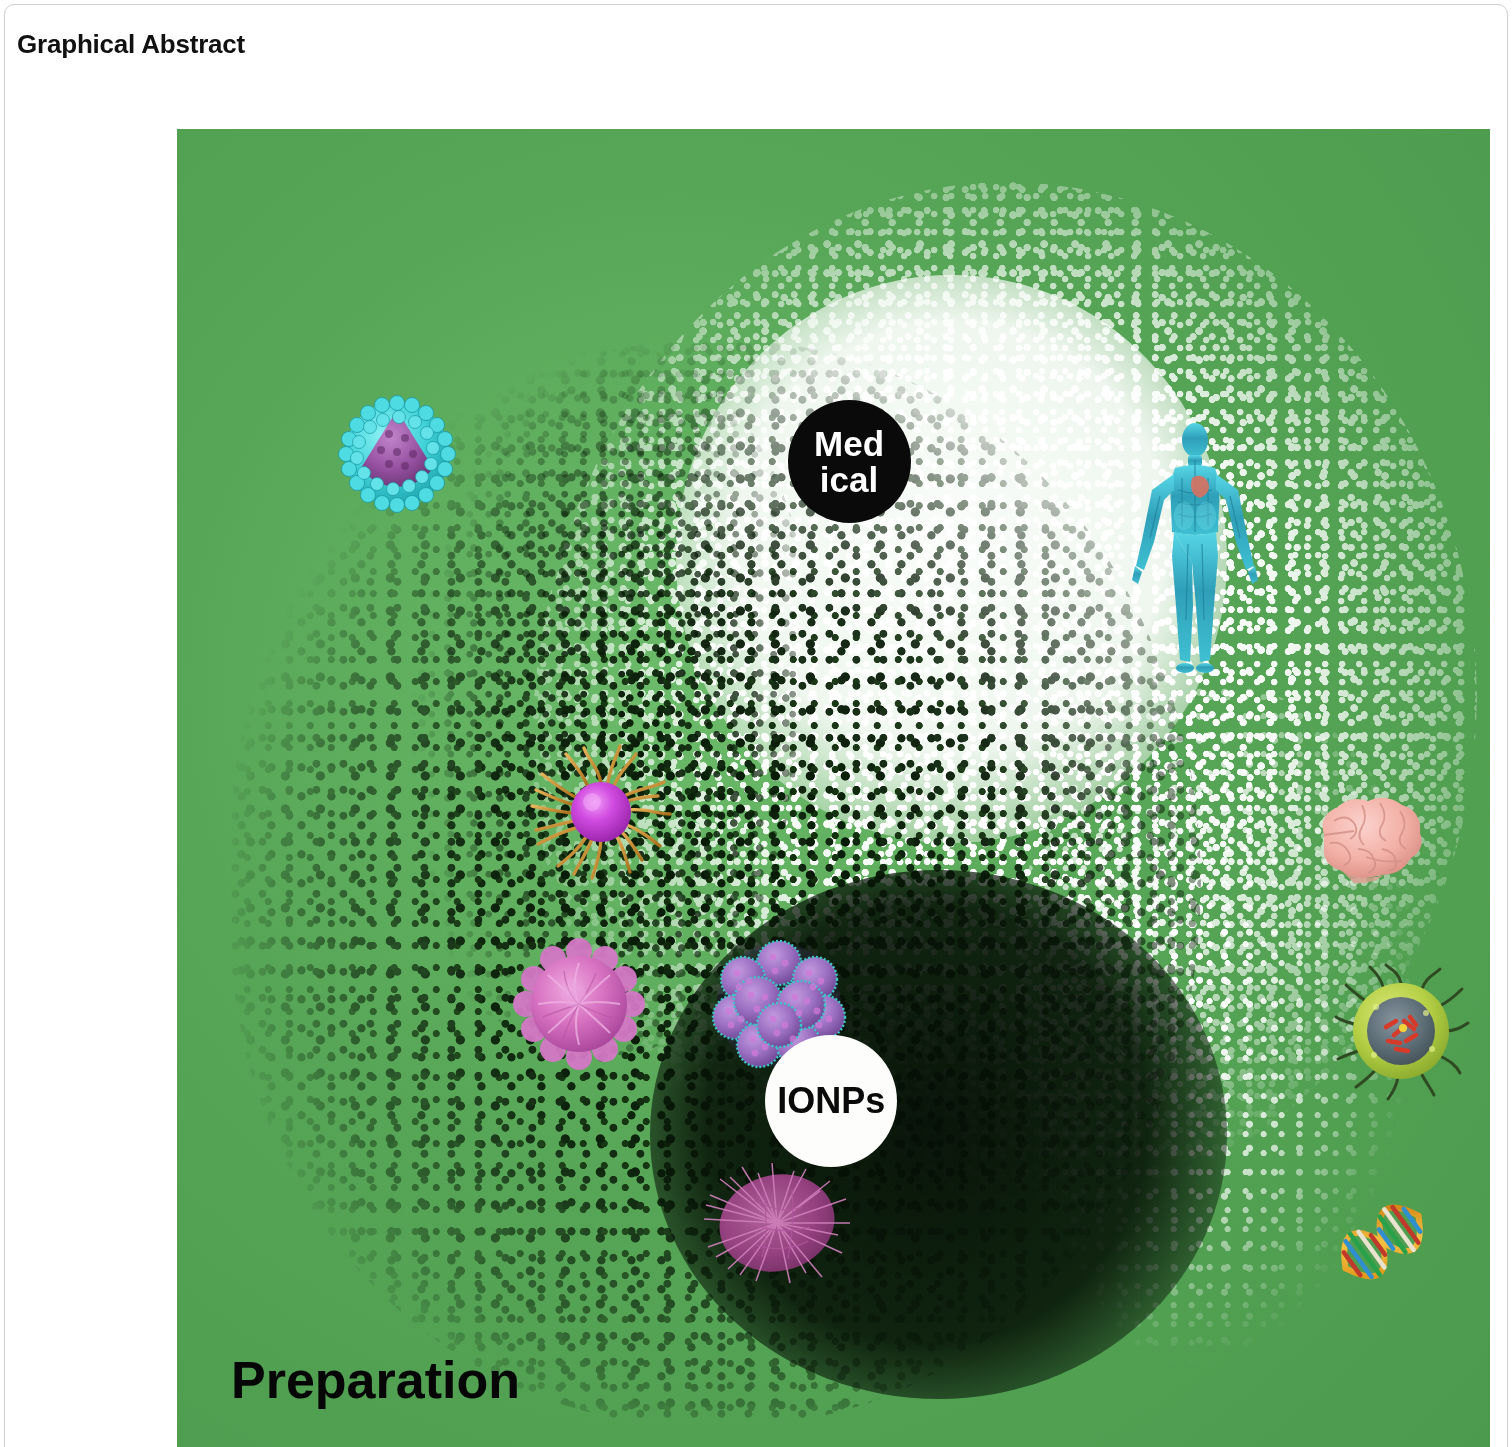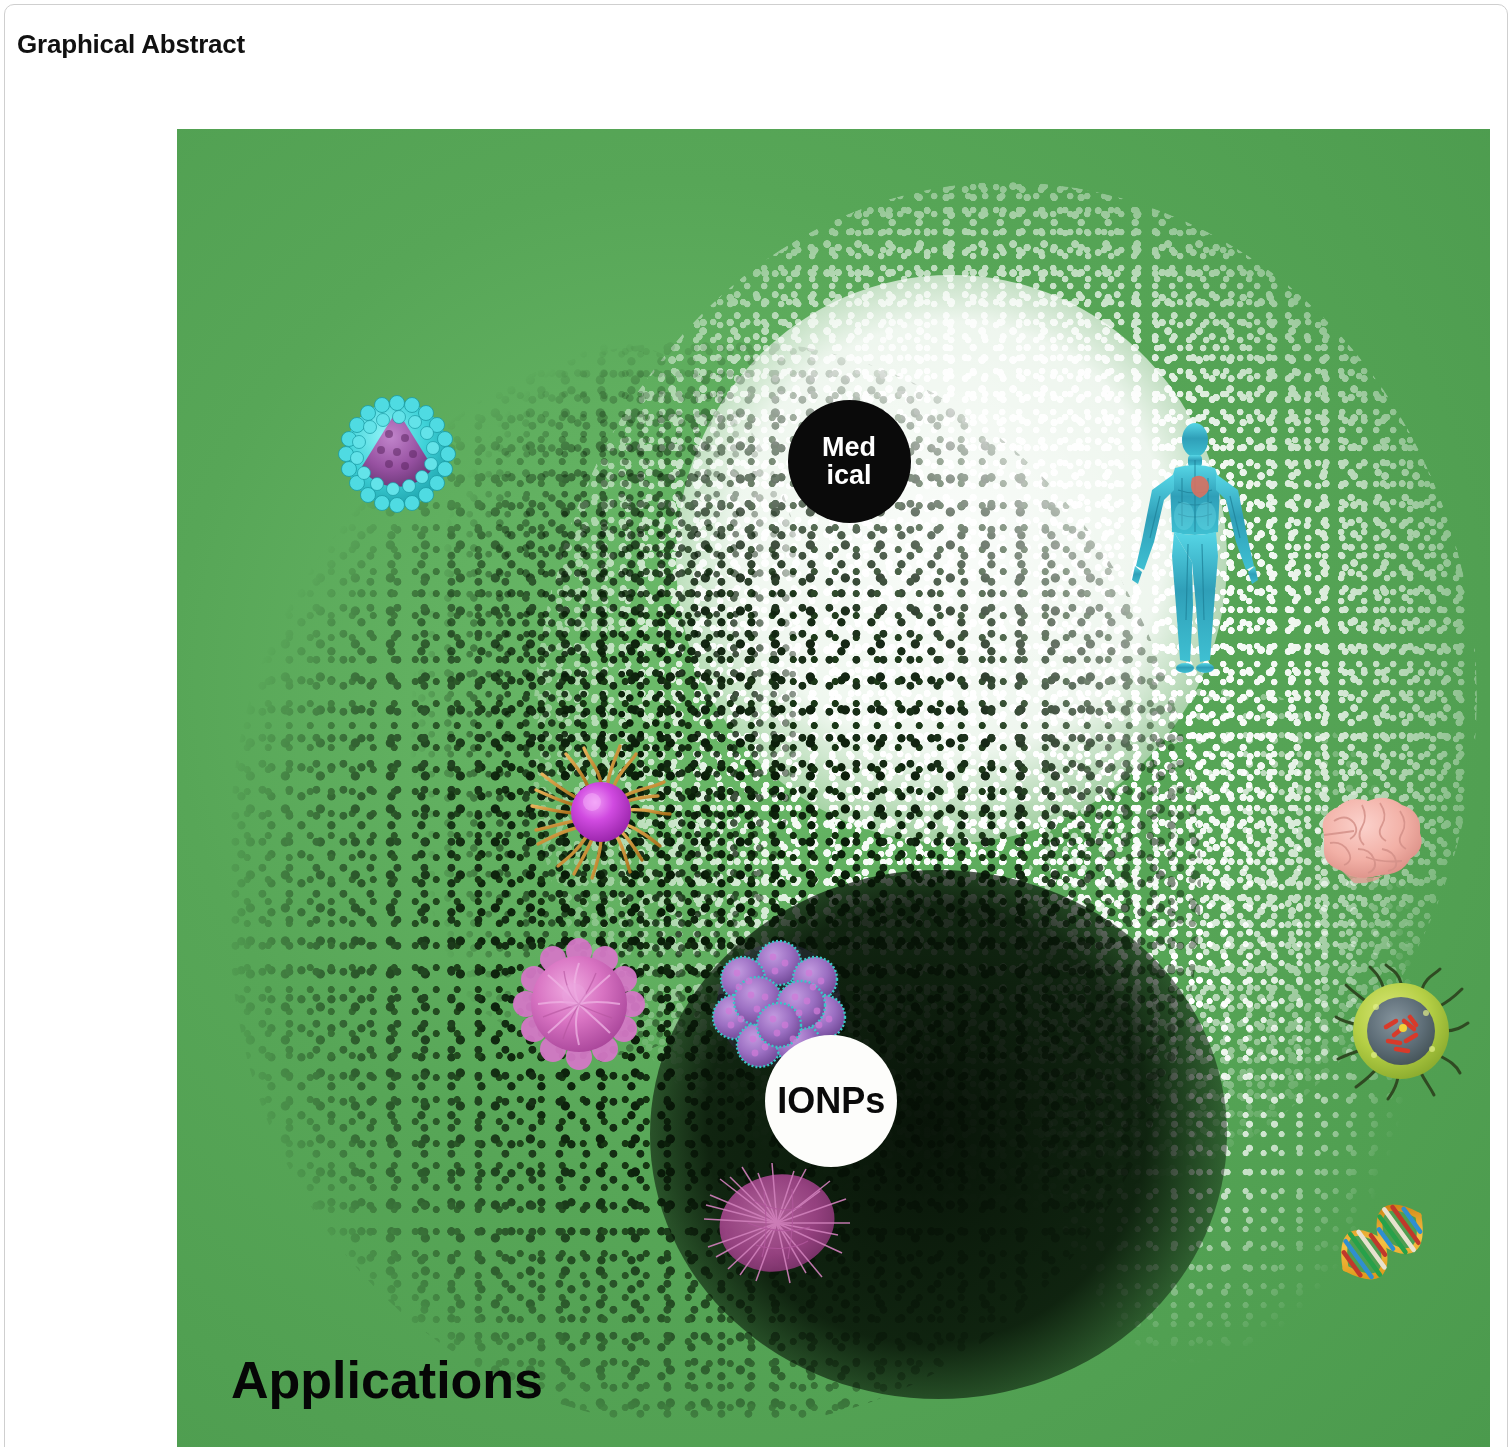--- a/index.html
+++ b/index.html
@@ -170,21 +170,21 @@
     font-weight: bold;
     line-height: 1.02;
   }
   .bubble-medical {
     left: 46.5%;
     top: 20.5%;
     width: 123px;
     height: 123px;
     background: #0a0a0a;
     color: #ffffff;
-    font-size: 27px;
+    font-size: 35px;
   }
   .bubble-ionps {
     left: 44.8%;
     top: 68.5%;
     width: 132px;
     height: 132px;
     background: #fdfdfb;
     color: #0a0a0a;
     font-size: 36px;
   }
@@ -606,21 +606,21 @@
               <line x1="76" y1="30" x2="76" y2="74" stroke="#27a14a"></line>
               <line x1="84" y1="27" x2="84" y2="77" stroke="#e9e2cf"></line>
               <line x1="92" y1="30" x2="92" y2="74" stroke="#c0392b"></line>
               <line x1="100" y1="38" x2="100" y2="66" stroke="#2f8fd0"></line>
             </g>
           </g>
         </svg>
       </div>
 
 
-      <div class="label label-preparation">Applications</div>
+      <div class="label label-preparation">Preparation</div>
 
       <div class="bubble bubble-medical">
         <div>
           <div>Med</div>
           <div>ical</div>
         </div>
       </div>
 
       <div class="bubble bubble-ionps">IONPs</div>
 

